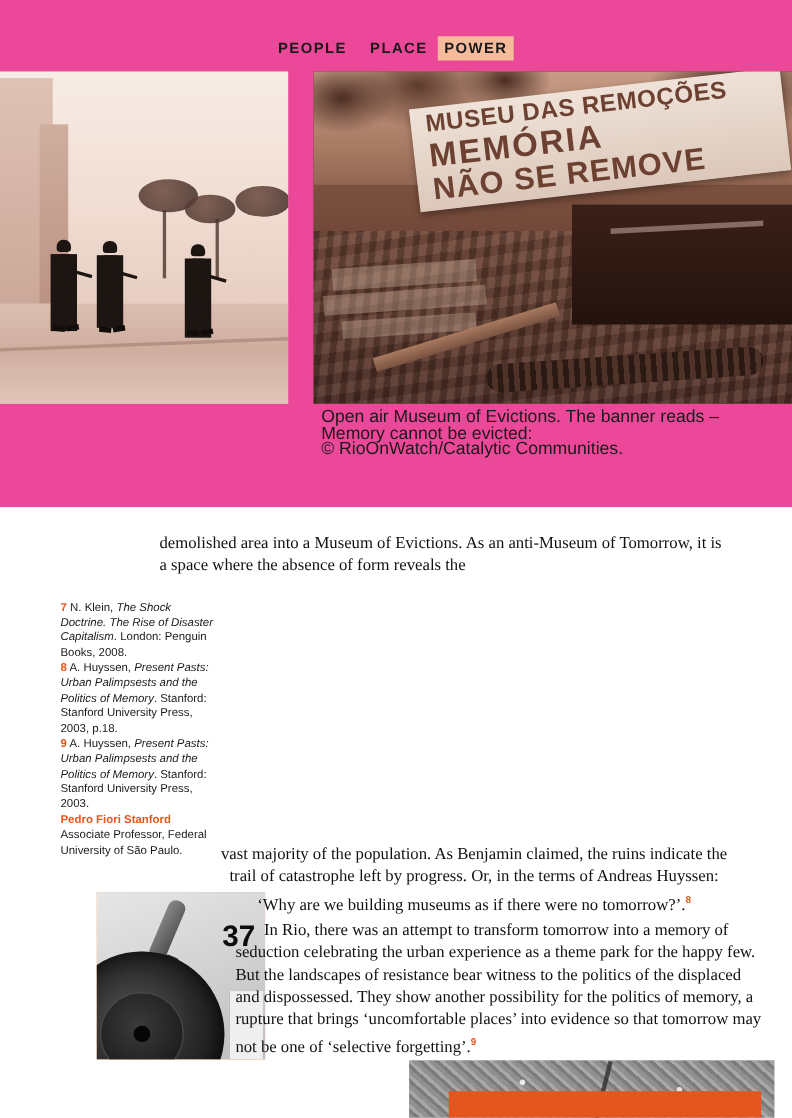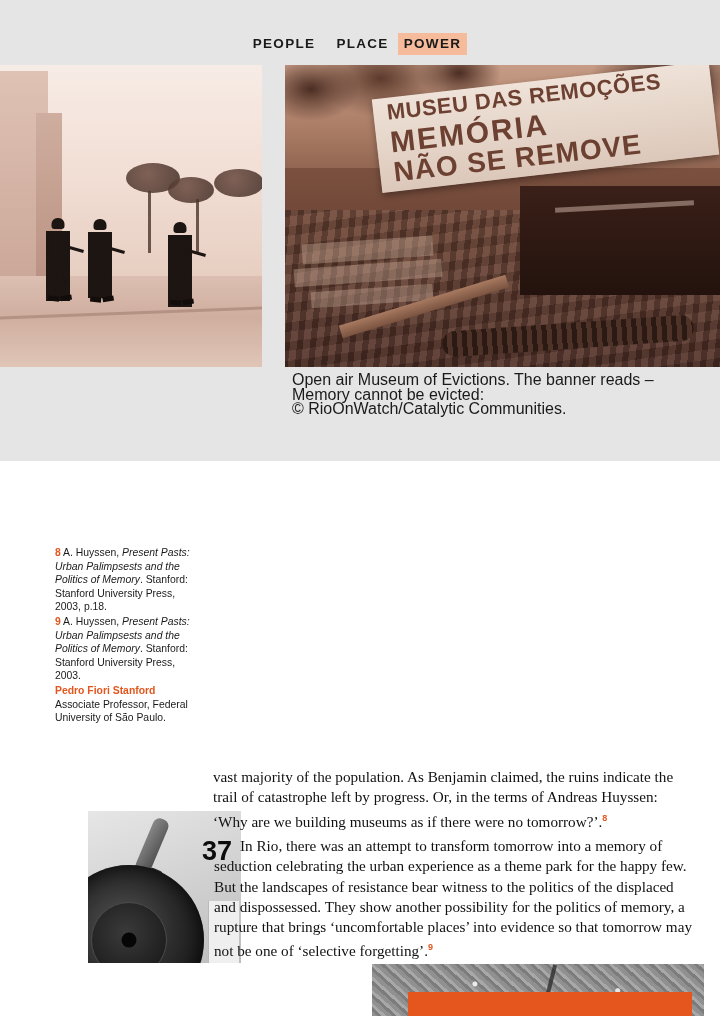--- a/index.html
+++ b/index.html
@@ -14,21 +14,21 @@
     overflow: hidden;
     font-family: "Liberation Serif", serif;
     color: #111111;
   }
 
   
   .peach-band {
     position: absolute;
     left: 0; top: 0;
     width: 720px; height: 520px;
-    background: #e5e5e5;
+    background: #ec4899;
   }
 
   
   .running-head {
     position: absolute;
     left: 0; top: 33px;
     width: 720px;
     text-align: center;
     font-family: "Liberation Sans", sans-serif;
     font-weight: bold;
@@ -328,21 +328,21 @@
   .bt-p {
     position: absolute;
     font-family: "Liberation Serif", serif;
     font-size: 15.2px;
     line-height: 20.2px;
     color: #111111;
     text-align: left;
   }
   .bt-top    { left: 145px; top: 8px;   width: 520px; }
   .bt-narrow { left: 222px; top: 48px;  width: 150px; }
-  .bt-wide   { left: 213px; top: 291px; width: 480px; }
+  .bt-wide   { left: 191px; top: 291px; width: 480px; text-align: center; }
   .bt-last   { left: 197px; top: 360px; width: 480px; text-indent: 26px; padding-left: 17px; }
   sup.fnref {
     color: #e4561d;
     font-size: 9px;
     font-weight: bold;
     vertical-align: super;
     font-family: "Liberation Sans", sans-serif;
   }
 </style>
 </head>
@@ -424,20 +424,25 @@
   <div class="photo-caption">
     <div>Open air Museum of Evictions. The banner reads – Memory cannot be evicted:</div>
     <div>© RioOnWatch/Catalytic Communities.</div>
   </div>
 </div>
 
 <div class="lower">
 
   <div class="margin-col">
     <div class="fn">
+      <span class="fn-num">7</span>
+      <span>N. Klein,</span>
+      <i>The Shock Doctrine. The Rise of Disaster Capitalism</i><span>. London: Penguin Books, 2008.</span>
+    </div>
+    <div class="fn">
       <span class="fn-num">8</span>
       <span>A. Huyssen,</span>
       <i>Present Pasts: Urban Palimpsests and the Politics of Memory</i><span>. Stanford: Stanford University Press, 2003, p.18.</span>
     </div>
     <div class="fn">
       <span class="fn-num">9</span>
       <span>A. Huyssen,</span>
       <i>Present Pasts: Urban Palimpsests and the Politics of Memory</i><span>. Stanford: Stanford University Press, 2003.</span>
     </div>
     <div class="fn">
@@ -460,16 +465,17 @@
   <div class="quote-photo">
     <div class="qp-tex"></div>
     <div class="qp-crack" style="left:52%;top:0;width:4px;height:30%;transform:rotate(14deg);"></div>
 
     <div class="quote-box">
       <div class="quote-text">They show another possibility for the politics of memory, a rupture that brings ‘uncomfortable places’ into evidence so that tomorrow may not be one of ‘selective forgetting’.</div>
     </div>
   </div>
 
   <div class="body-text" style="position:absolute;left:0;top:0;">
+    <p class="bt-p bt-top">demolished area into a Museum of Evictions. As an anti-Museum of Tomorrow, it is a space where the absence of form reveals the</p>
     <p class="bt-p bt-wide"><span>vast majority of the population. As Benjamin claimed, the ruins indicate the trail of catastrophe left by progress. Or, in the terms of Andreas Huyssen: ‘Why are we building museums as if there were no tomorrow?’.</span><sup class="fnref">8</sup></p>
     <p class="bt-p bt-last"><span>In Rio, there was an attempt to transform tomorrow into a memory of seduction celebrating the urban experience as a theme park for the happy few. But the landscapes of resistance bear witness to the politics of the displaced and dispossessed. They show another possibility for the politics of memory, a rupture that brings ‘uncomfortable places’ into evidence so that tomorrow may not be one of ‘selective forgetting’.</span><sup class="fnref">9</sup></p>
   </div>
 </div>
 
 </body></html>

